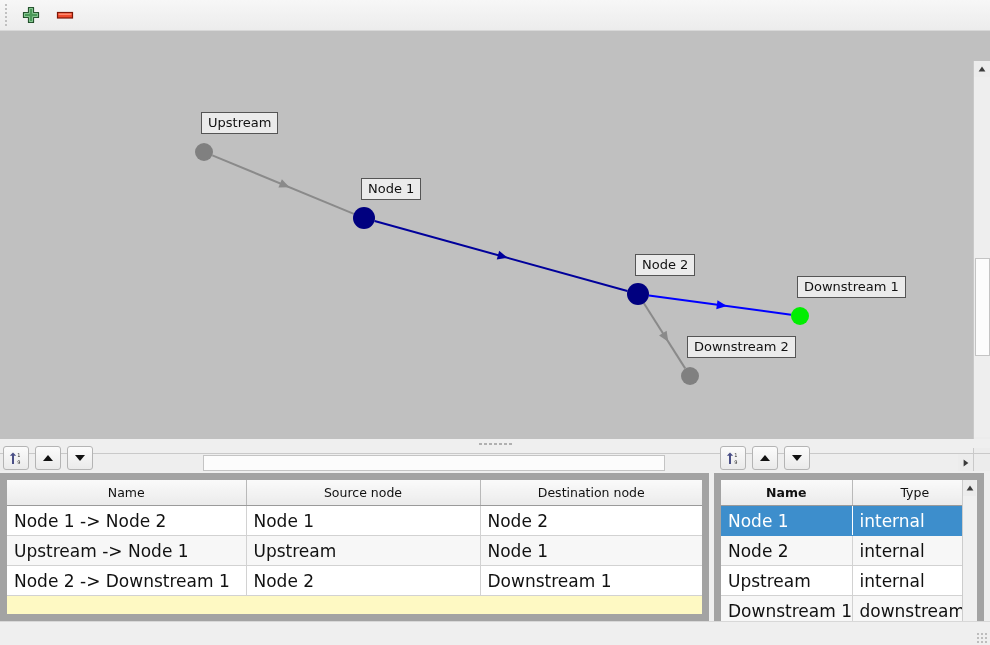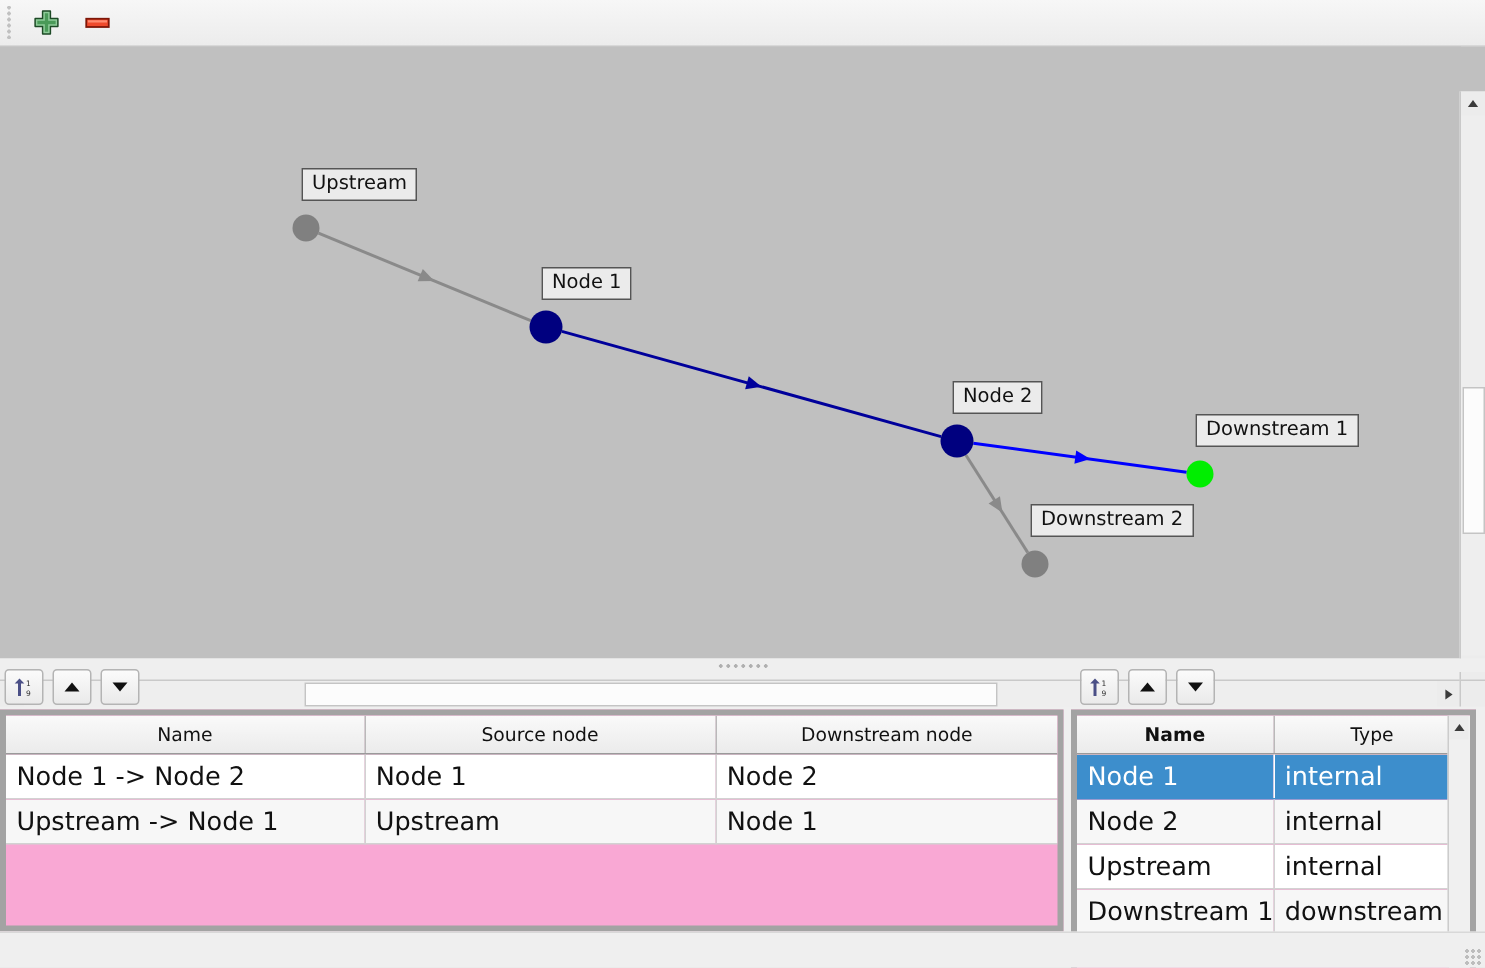--- a/index.html
+++ b/index.html
@@ -108,21 +108,21 @@
     background: linear-gradient(#fbfbfb, #eaeaea);
     border: 1px solid #b4b4b4; border-radius: 3px;
     display: flex; align-items: center; justify-content: center;
     cursor: default;
   }
   .sq-btn + .sq-btn { margin-left: 6px; }
 
   
   .tbl-wrap {
     position: absolute; left: 0; box-sizing: border-box;
-    background: #f9a8d4; border: 4px solid #a3a3a3;
+    background: #fef9c3; border: 7px solid #a3a3a3;
     overflow: hidden;
   }
   .tbl-left  { top: 30px; width: 709px; height: 148px; }
   .tbl-right { top: 30px; width: 270px; height: 178px; left: 4px; }
   table { border-collapse: collapse; width: 100%; table-layout: fixed; }
   th {
     height: 23px;
     background: linear-gradient(#fafafa, #ebebeb);
     border-right: 1px solid #b9b9b9;
     border-bottom: 1px solid #9a9a9a;
@@ -252,33 +252,38 @@
       <table>
         <colgroup>
             <col style="width:239px">
             <col style="width:234px">
             <col>
           </colgroup>
         <thead>
             <tr id="edges-head">
               <th>Name</th>
               <th>Source node</th>
-              <th>Downstream node</th>
+              <th>Destination node</th>
             </tr>
           </thead>
         <tbody id="edges-body">
             <tr>
               <td>Node 1 -&gt; Node 2</td>
               <td>Node 1</td>
               <td>Node 2</td>
             </tr>
             <tr class="alt">
               <td>Upstream -&gt; Node 1</td>
               <td>Upstream</td>
               <td>Node 1</td>
+            </tr>
+            <tr>
+              <td>Node 2 -&gt; Downstream 1</td>
+              <td>Node 2</td>
+              <td>Downstream 1</td>
             </tr>
           </tbody>
       </table>
     </div>
   </div>
 
   <div class="pane pane-right">
     <div class="pane-tools">
       <div class="sq-btn">
         <svg width="14" height="15" viewBox="0 0 14 15">

